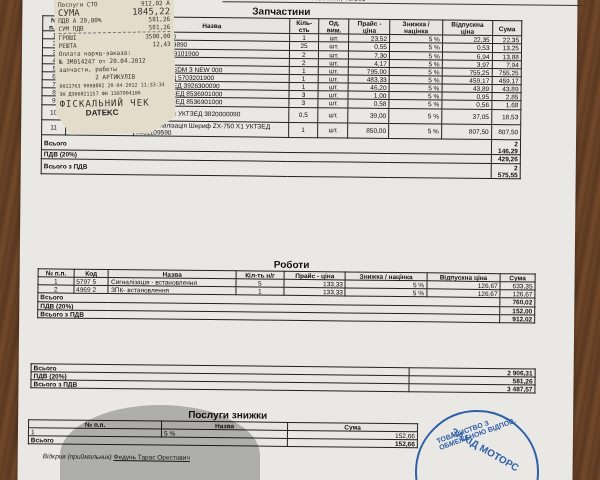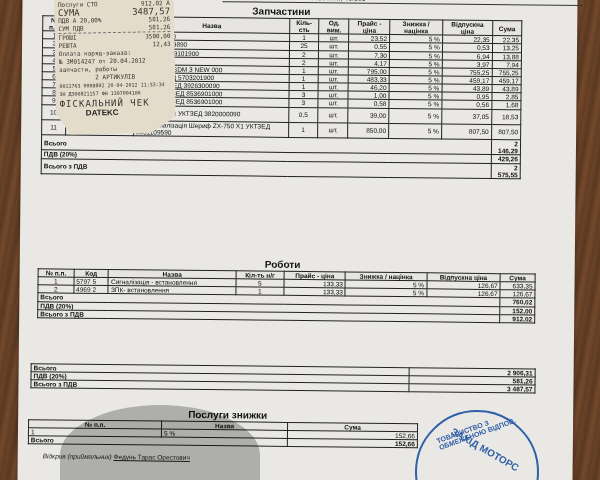--- a/index.html
+++ b/index.html
@@ -181,21 +181,21 @@
           <td colspan="8">ПДВ (20%)</td>
           <td class="num">429,26</td>
         </tr>
         <tr class="tot">
           <td colspan="8">Всього з ПДВ</td>
           <td class="num">2 575,55</td>
         </tr>
       </tbody>
   </table>
 
-  <div class="section-title" style="left:245px;top:269px;">Роботи</div>
+  <div class="section-title" style="left:254px;top:269px;">Роботи</div>
   <table id="works" style="left:18px;top:281px;width:498px;">
     <thead>
         <tr id="works-head">
           <th>№ п.п.</th>
           <th>Код</th>
           <th>Назва</th>
           <th>Кіл-ть н/г</th>
           <th>Прайс - ціна</th>
           <th>Знижка / націнка</th>
           <th>Відпускна ціна</th>
@@ -290,21 +290,21 @@
   <div class="t2">ЗАХІД МОТОРС</div>
 </div>
 
 <div class="receipt">
   <div class="row">
       <span>Послуги СТО</span>
       <span>912,02 А</span>
     </div>
   <div class="row big">
       <span>СУМА</span>
-      <span>3487,57</span>
+      <span>1845,22</span>
     </div>
   <div class="row">
       <span>ПДВ А 20,00%</span>
       <span>581,26</span>
     </div>
   <div class="row">
       <span>СУМ ПДВ</span>
       <span>581,26</span>
     </div>
   <div class="row" style="border-top:1px dashed #777;">

